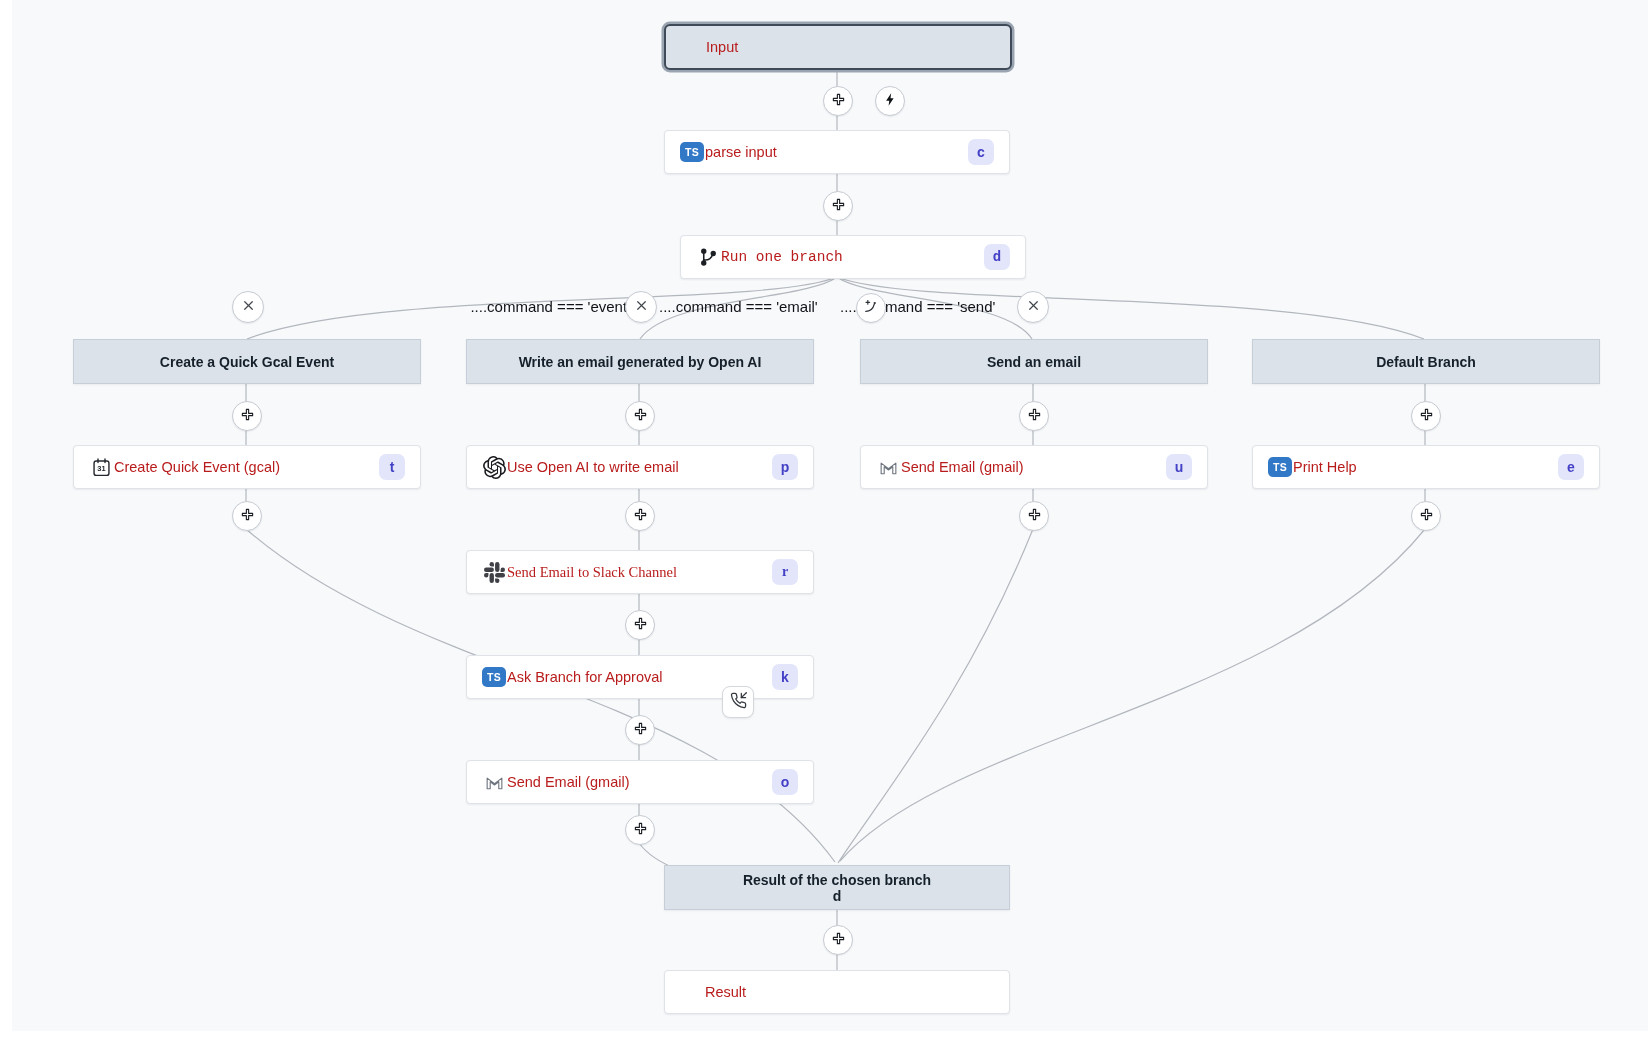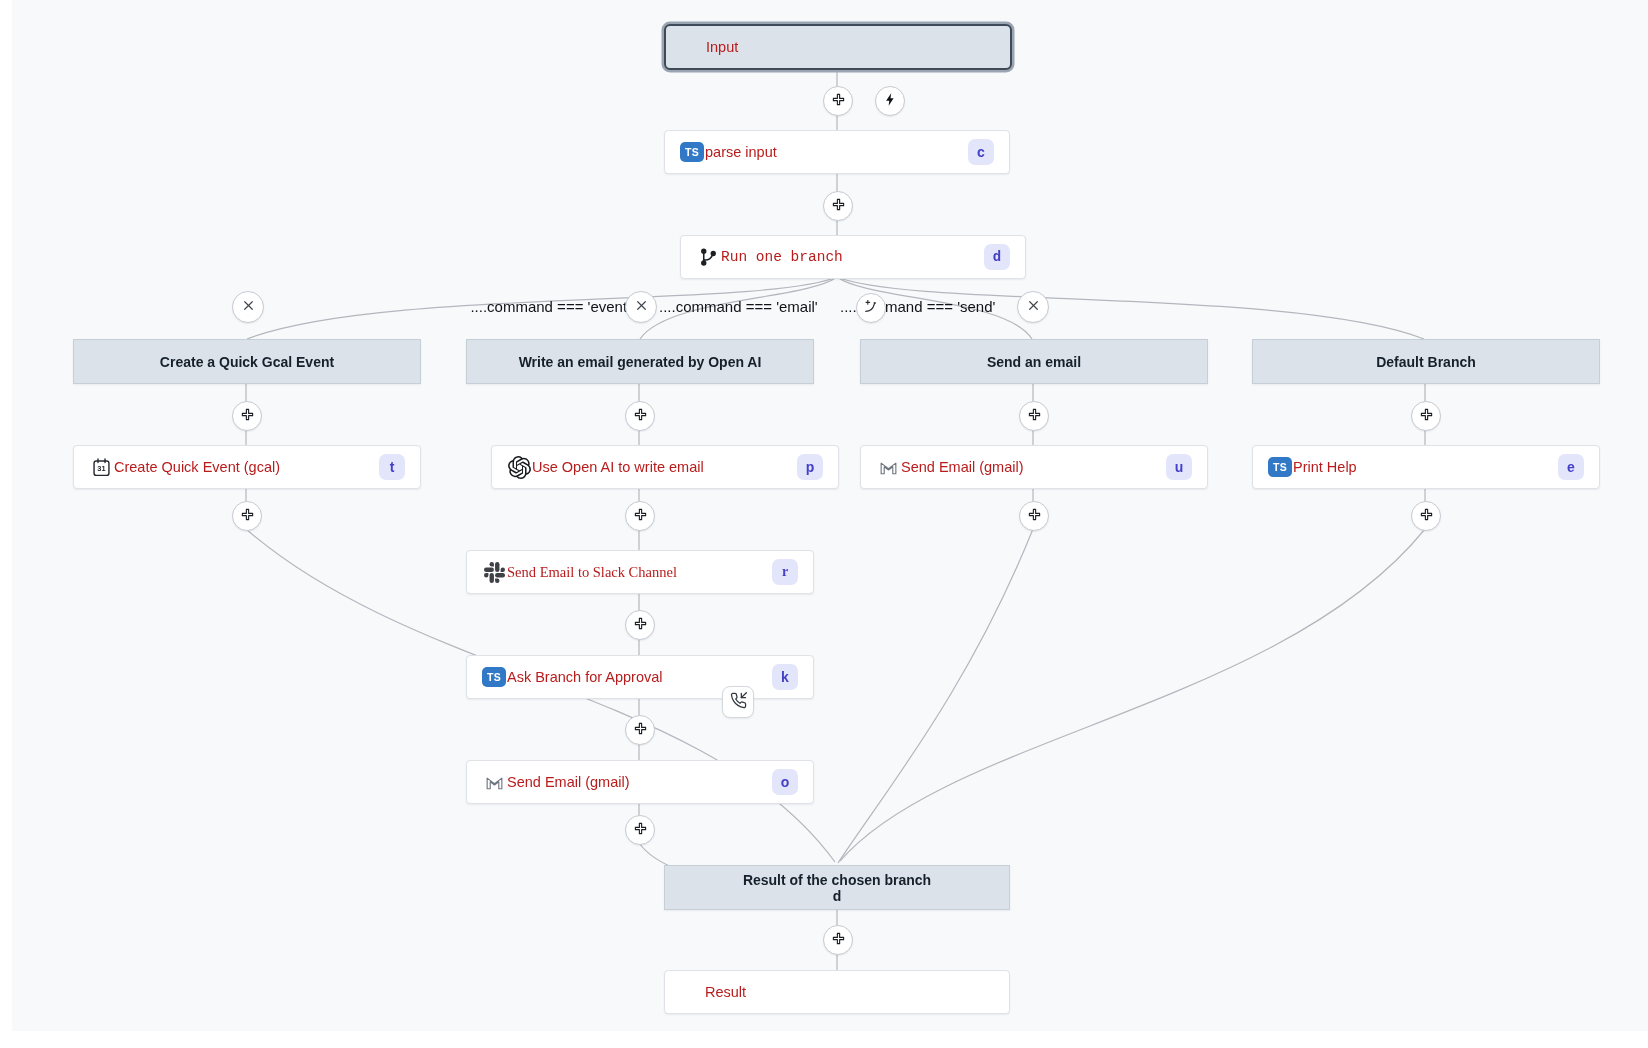--- a/index.html
+++ b/index.html
@@ -168,21 +168,21 @@
         <rect x="3.5" y="4.5" width="17" height="16.5" rx="2.5"></rect>
         <line x1="8" y1="2.2" x2="8" y2="6.2"></line>
         <line x1="16" y1="2.2" x2="16" y2="6.2"></line>
         <text x="12" y="16.4" text-anchor="middle" font-size="8.5" font-weight="bold" fill="#24282e" stroke="none" font-family="Liberation Sans,sans-serif">31</text>
       </svg>
     </span>
   <span class="nlabel">Create Quick Event (gcal)</span>
   <span class="badge">t</span>
 </div>
 
-<div class="node" style="left:466px;top:445px;width:346px;margin-left:25px;">
+<div class="node" style="left:466px;top:445px;width:346px;">
   <span class="nicon">
       <svg width="23" height="23" viewBox="0 0 24 24">
         <path fill="#191b1f" d="M22.2819 9.8211a5.9847 5.9847 0 0 0-.5157-4.9108 6.0462 6.0462 0 0 0-6.5098-2.9A6.0651 6.0651 0 0 0 4.9807 4.1818a5.9847 5.9847 0 0 0-3.9977 2.9 6.0462 6.0462 0 0 0 .7427 7.0966 5.98 5.98 0 0 0 .511 4.9107 6.051 6.051 0 0 0 6.5146 2.9001A5.9847 5.9847 0 0 0 13.2599 24a6.0557 6.0557 0 0 0 5.7718-4.2058 5.9894 5.9894 0 0 0 3.9977-2.9001 6.0557 6.0557 0 0 0-.7475-7.073zM13.2599 22.4272a4.4755 4.4755 0 0 1-2.8764-1.0408l.1419-.0804 4.7783-2.7582a.7948.7948 0 0 0 .3927-.6813v-6.7369l2.02 1.1686a.071.071 0 0 1 .038.052v5.5826a4.504 4.504 0 0 1-4.4945 4.4944zm-9.6607-4.1254a4.4708 4.4708 0 0 1-.5346-3.0137l.142.0852 4.783 2.7582a.7712.7712 0 0 0 .7806 0l5.8428-3.3685v2.3324a.0804.0804 0 0 1-.0332.0615L9.74 19.9502a4.4992 4.4992 0 0 1-6.1408-1.6464zM2.3408 7.8956a4.485 4.485 0 0 1 2.3655-1.9728V11.6a.7664.7664 0 0 0 .3879.6765l5.8144 3.3543-2.0201 1.1685a.0757.0757 0 0 1-.071 0l-4.8303-2.7865A4.504 4.504 0 0 1 2.3408 7.8956zm16.5963 3.8558L13.1038 8.364 15.1192 7.2a.0757.0757 0 0 1 .071 0l4.8303 2.7913a4.4944 4.4944 0 0 1-.6765 8.1042v-5.6772a.79.79 0 0 0-.407-.667zm2.0107-3.0231-.142-.0852-4.7735-2.7818a.7759.7759 0 0 0-.7854 0L9.409 9.2297V6.8974a.0662.0662 0 0 1 .0284-.0615l4.8303-2.7866a4.4992 4.4992 0 0 1 6.6802 4.66zM8.3065 12.863l-2.02-1.1638a.0804.0804 0 0 1-.038-.0567V6.0742a4.4992 4.4992 0 0 1 7.3757-3.4537l-.142.0805L8.704 5.459a.7948.7948 0 0 0-.3927.6813zm1.0976-2.3654 2.602-1.4998 2.6069 1.4998v2.9994l-2.5974 1.4997-2.6067-1.4997Z"></path>
       </svg>
     </span>
   <span class="nlabel">Use Open AI to write email</span>
   <span class="badge">p</span>
 </div>
 
 <div class="node" style="left:860px;top:445px;width:346px;">

